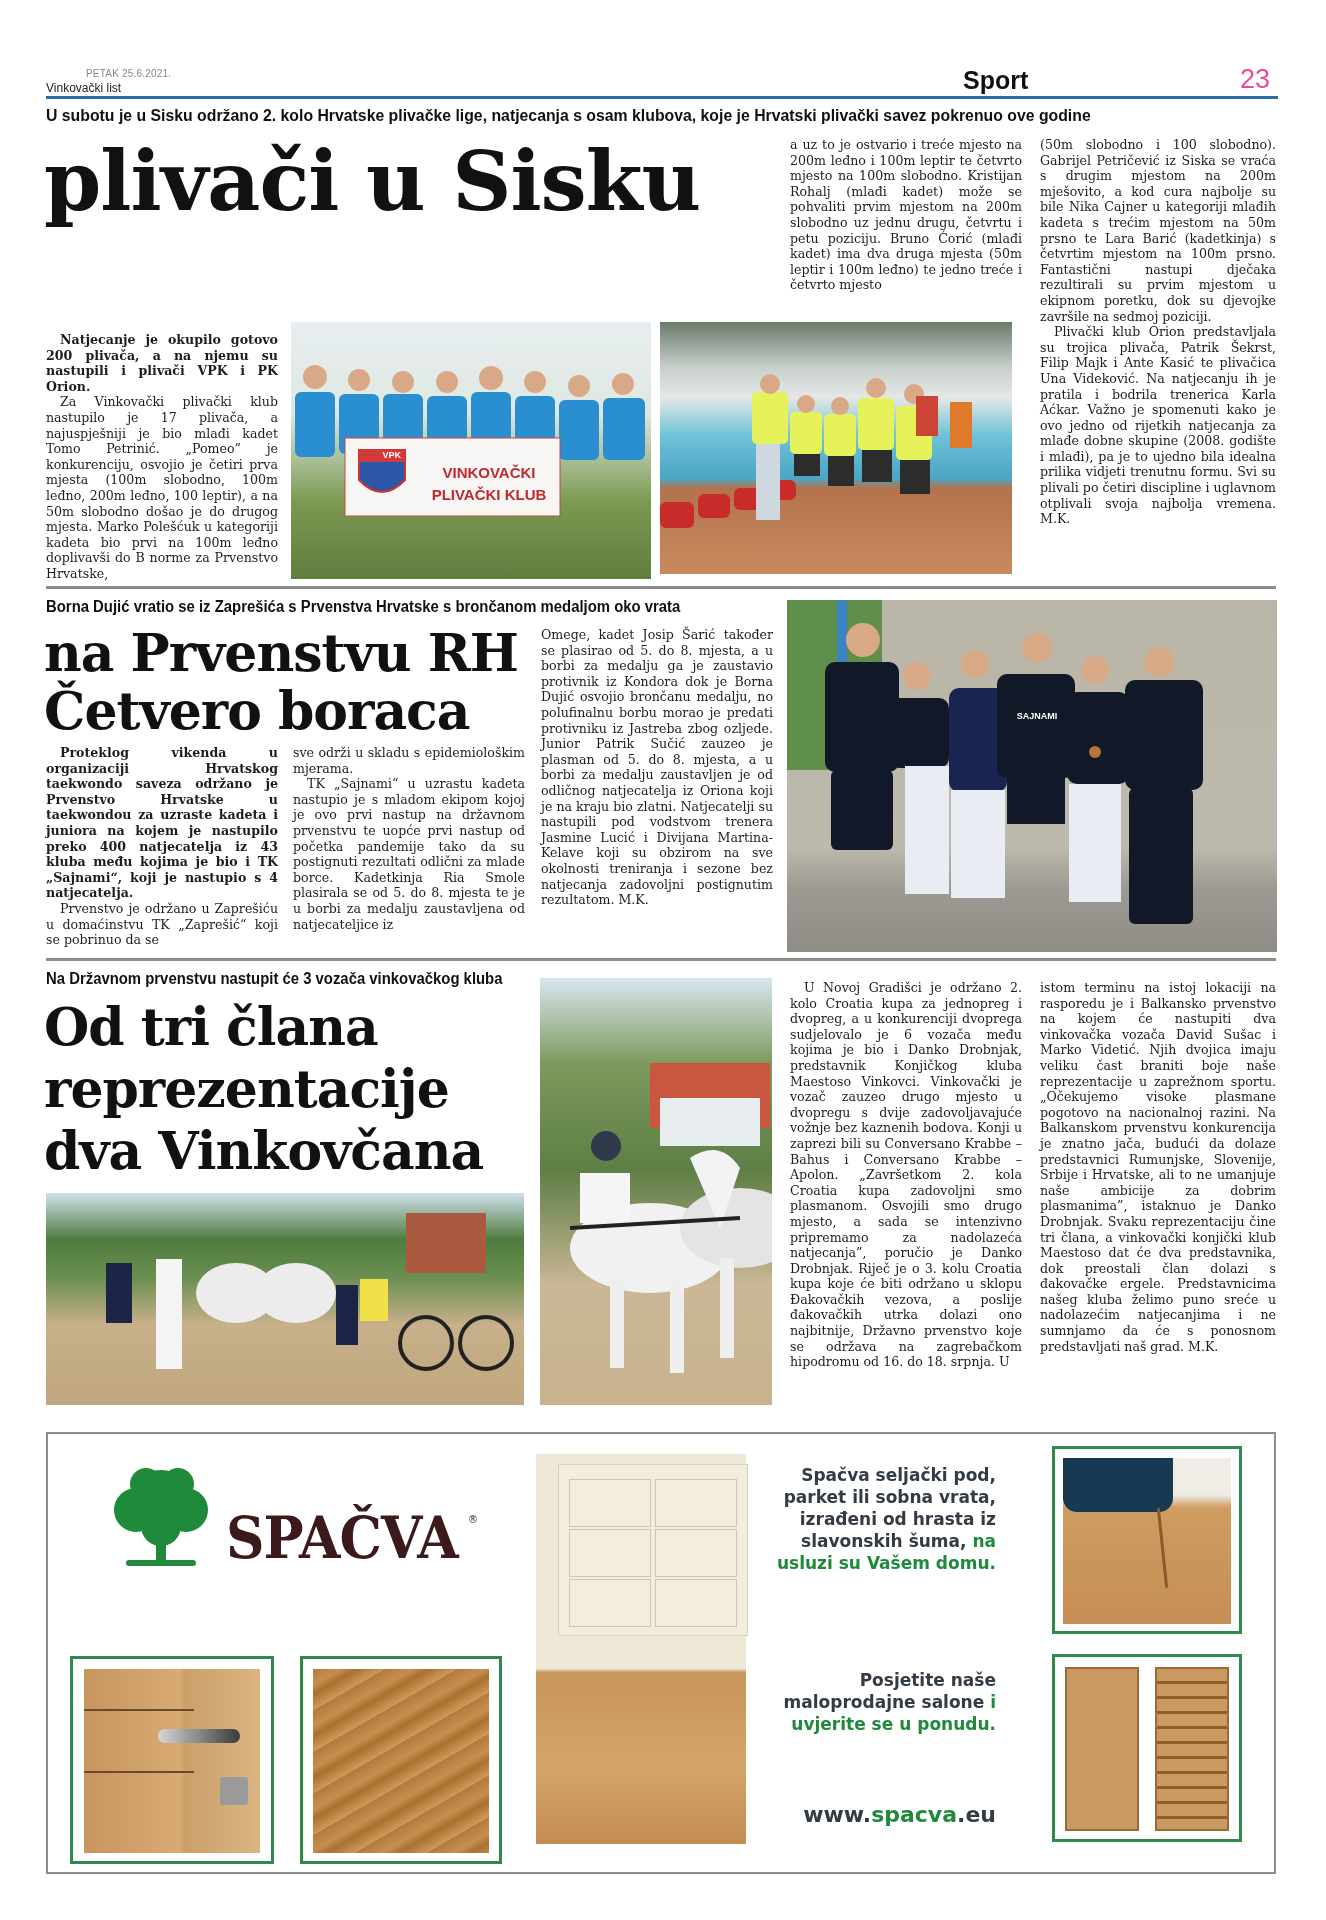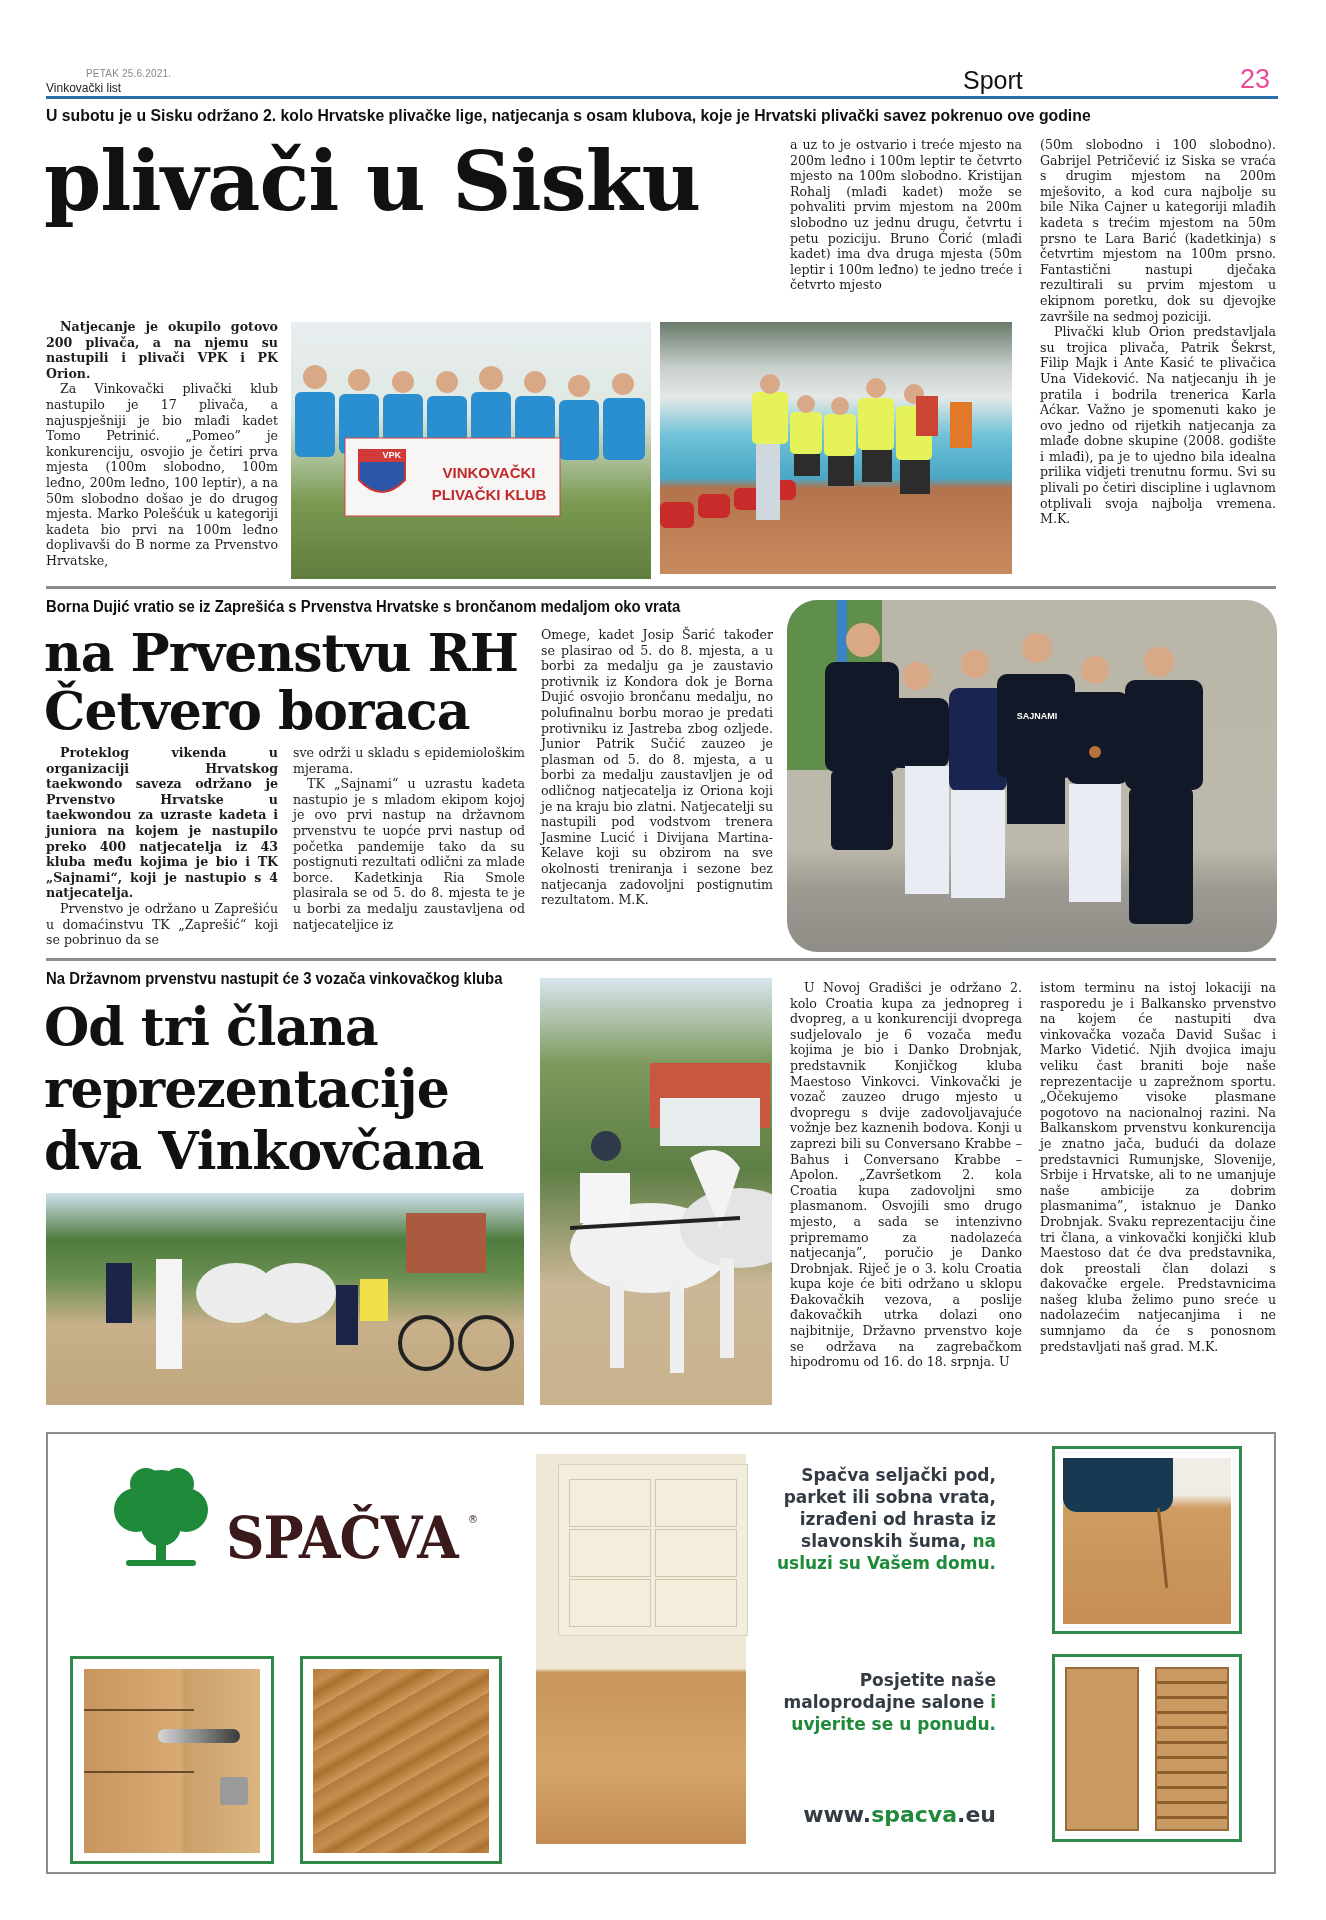--- a/index.html
+++ b/index.html
@@ -3,21 +3,21 @@
 <meta charset="utf-8">
 <style>
   html, body { margin: 0; padding: 0; background: #ffffff; }
   body { width: 1326px; height: 1920px; position: relative; overflow: hidden; color: #1a1a1a; }
   .abs { position: absolute; }
   .sans { font-family: "Liberation Sans", "DejaVu Sans", sans-serif; }
 
   
   .mast-date { left: 46px; top: 68px; font-size: 10px; color: #888; font-family: "Liberation Sans", sans-serif; letter-spacing: .2px; margin-left: 40px; }
   .mast-paper { left: 46px; top: 81px; font-size: 12px; color: #222; font-family: "Liberation Sans", sans-serif; }
-  .mast-section { left: 963px; top: 66px; font-size: 25px; color: #111; font-family: "Liberation Sans", sans-serif; }
+  .mast-section { left: 963px; top: 66px; font-size: 25px; color: #111; font-family: "Liberation Sans", sans-serif; font-weight: bold; }
   .mast-page { left: 1240px; top: 64px; font-size: 27px; color: #ec4899; font-family: "Liberation Sans", sans-serif; font-weight: 300; }
   .mast-rule { left: 46px; top: 96px; width: 1232px; height: 3px; background: #2a6fa8; }
 
   .kicker { font-family: "Liberation Sans", sans-serif; font-weight: bold; color: #111; transform-origin: left top; white-space: nowrap; }
   .headline { font-family: "DejaVu Serif", serif; font-weight: bold; color: #111; line-height: 1.0; letter-spacing: -1px; }
 
   .col { font-family: "DejaVu Serif", serif; font-size: 12.6px; line-height: 15.6px; text-align: justify; hyphens: auto; color: #1d1d1d; }
   .col p { margin: 0; text-indent: 14px; }
   .col p.noind { text-indent: 0; }
   .col .lead { font-weight: bold; }
@@ -39,21 +39,21 @@
 <div class="abs mast-section">Sport</div>
 <div class="abs mast-page">23</div>
 <div class="abs mast-rule"></div>
 
 <div class="abs kicker" style="left:46px; top:106px; font-size:17px; transform:scaleX(0.93);">U subotu je u Sisku održano 2. kolo Hrvatske plivačke lige, natjecanja s osam klubova, koje je Hrvatski plivački savez pokrenuo ove godine</div>
 
 <div class="abs headline" style="left:44px; top:132px; font-size:82px;">
   <div style="margin-top:8px;">plivači u Sisku</div>
 </div>
 
-<div class="abs col" style="left:46px; top:319px; width:232px;">
+<div class="abs col" style="left:46px; top:332px; width:232px;">
   <p class="lead">Natjecanje je okupilo gotovo 200 plivača, a na njemu su nastupili i plivači VPK i PK Orion.</p>
   <p>Za Vinkovački plivački klub nastupilo je 17 plivača, a najuspješniji je bio mlađi kadet Tomo Petrinić. „Pomeo” je konkurenciju, osvojio je četiri prva mjesta (100m slobodno, 100m leđno, 200m leđno, 100 leptir), a na 50m slobodno došao je do drugog mjesta. Marko Polešćuk u kategoriji kadeta bio prvi na 100m leđno doplivavši do B norme za Prvenstvo Hrvatske,</p>
 </div>
 
 <div class="abs photo" style="left:291px; top:322px; width:360px; height:257px; background:linear-gradient(180deg,#e8eef0 0%,#dfe8e2 35%,#7a9a52 70%,#5f7d3d 100%);">
   <svg width="360" height="257" viewBox="0 0 360 257">
     <g fill="#2a8fd0">
       <rect x="4" y="70" width="40" height="65" rx="6"></rect>
         <rect x="48" y="72" width="40" height="60" rx="6"></rect>
       <rect x="92" y="72" width="40" height="60" rx="6"></rect>
@@ -143,21 +143,21 @@
 
 <div class="abs col" style="left:293px; top:745px; width:232px;">
   <p class="noind">sve održi u skladu s epidemiološkim mjerama.</p>
   <p>TK „Sajnami“ u uzrastu kadeta nastupio je s mladom ekipom kojoj je ovo prvi nastup na državnom prvenstvu te uopće prvi nastup od početka pandemije tako da su postignuti rezultati odlični za mlade borce. Kadetkinja Ria Smole plasirala se od 5. do 8. mjesta te je u borbi za medalju zaustavljena od natjecateljice iz</p>
 </div>
 
 <div class="abs col" style="left:541px; top:627px; width:232px;">
   <p class="noind">Omege, kadet Josip Šarić također se plasirao od 5. do 8. mjesta, a u borbi za medalju ga je zaustavio protivnik iz Kondora dok je Borna Dujić osvojio brončanu medalju, no polufinalnu borbu morao je predati protivniku iz Jastreba zbog ozljede. Junior Patrik Sučić zauzeo je plasman od 5. do 8. mjesta, a u borbi za medalju zaustavljen je od odličnog natjecatelja iz Oriona koji je na kraju bio zlatni. Natjecatelji su nastupili pod vodstvom trenera Jasmine Lucić i Divijana Martina-Kelave koji su obzirom na sve okolnosti treniranja i sezone bez natjecanja zadovoljni postignutim rezultatom. M.K.</p>
 </div>
 
-<div class="abs photo" style="left:787px; top:600px; width:490px; height:352px; background:linear-gradient(180deg,#b9b6a8 0%,#bdb9ac 70%,#9d9a92 82%,#8e8c86 100%);border-radius:31px;">
+<div class="abs photo" style="left:787px; top:600px; width:490px; height:352px; background:linear-gradient(180deg,#b9b6a8 0%,#bdb9ac 70%,#9d9a92 82%,#8e8c86 100%);">
   <svg width="490" height="352" viewBox="0 0 490 352">
     <rect x="0" y="0" width="95" height="170" fill="#5f8f4a"></rect>
     <rect x="50" y="0" width="10" height="230" fill="#3b83c5"></rect>
     <g fill="#111827">
       <rect x="38" y="62" width="74" height="110" rx="10"></rect>
         <rect x="44" y="170" width="62" height="80" rx="6"></rect>
       <rect x="102" y="98" width="60" height="70" rx="10"></rect>
       <rect x="162" y="88" width="58" height="104" rx="10" fill="#1a2450"></rect>
       <rect x="210" y="74" width="78" height="104" rx="10"></rect>
         <rect x="220" y="176" width="58" height="48"></rect>

